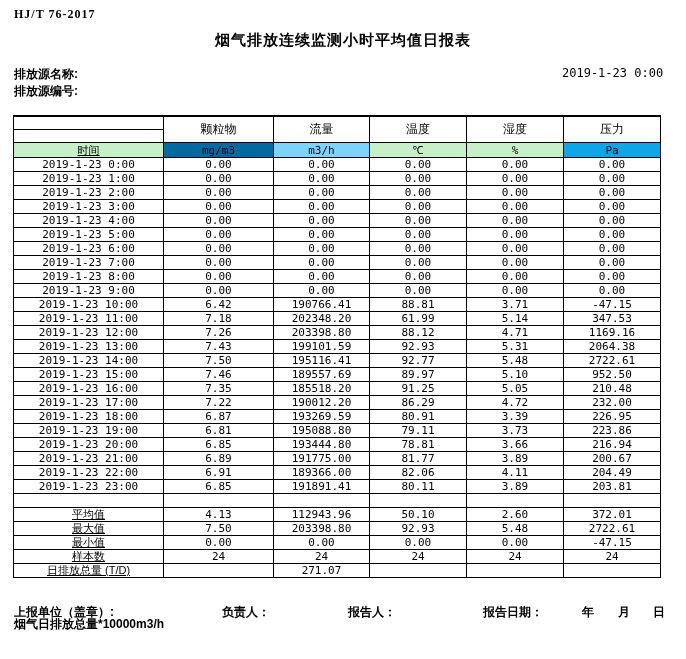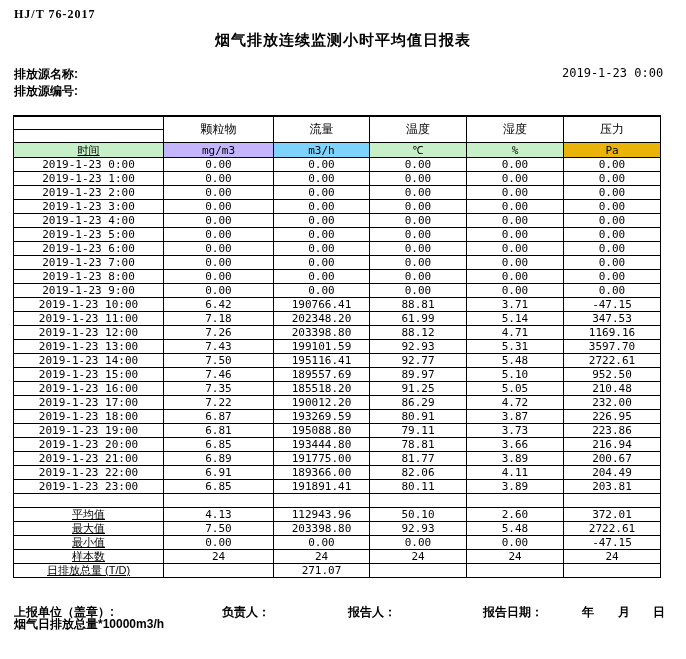--- a/index.html
+++ b/index.html
@@ -58,25 +58,25 @@
       <th rowspan="2">流量</th>
       <th rowspan="2">温度</th>
       <th rowspan="2">湿度</th>
       <th rowspan="2">压力</th>
     </tr>
     <tr class="hrow">
       <td class="cjk"></td>
     </tr>
     <tr class="green">
       <td class="cjk" style="background-color: rgb(200, 240, 200);"><span class="ul">时间</span></td>
-      <td style="background-color: #c4b5fd;">mg/m3</td>
+      <td style="background-color: #0369a1;">mg/m3</td>
       <td style="background-color: #7dd3fc;">m3/h</td>
       <td style="background-color: rgb(200, 240, 200);">℃</td>
       <td style="background-color: rgb(200, 240, 200);">%</td>
-      <td style="background-color: #eab308;">Pa</td>
+      <td style="background-color: #0ea5e9;">Pa</td>
     </tr>
   </thead>
   <tbody>
 
       <tr>
         <td>2019-1-23 0:00</td>
         <td>0.00</td>
         <td>0.00</td>
         <td>0.00</td>
         <td>0.00</td>
@@ -190,21 +190,21 @@
         <td>4.71</td>
         <td>1169.16</td>
       </tr>
 
       <tr>
         <td>2019-1-23 13:00</td>
         <td>7.43</td>
         <td>199101.59</td>
         <td>92.93</td>
         <td>5.31</td>
-        <td>3597.70</td>
+        <td>2064.38</td>
       </tr>
 
       <tr>
         <td>2019-1-23 14:00</td>
         <td>7.50</td>
         <td>195116.41</td>
         <td>92.77</td>
         <td>5.48</td>
         <td>2722.61</td>
       </tr>
@@ -234,21 +234,21 @@
         <td>86.29</td>
         <td>4.72</td>
         <td>232.00</td>
       </tr>
 
       <tr>
         <td>2019-1-23 18:00</td>
         <td>6.87</td>
         <td>193269.59</td>
         <td>80.91</td>
-        <td>3.87</td>
+        <td>3.39</td>
         <td>226.95</td>
       </tr>
 
       <tr>
         <td>2019-1-23 19:00</td>
         <td>6.81</td>
         <td>195088.80</td>
         <td>79.11</td>
         <td>3.73</td>
         <td>223.86</td>

